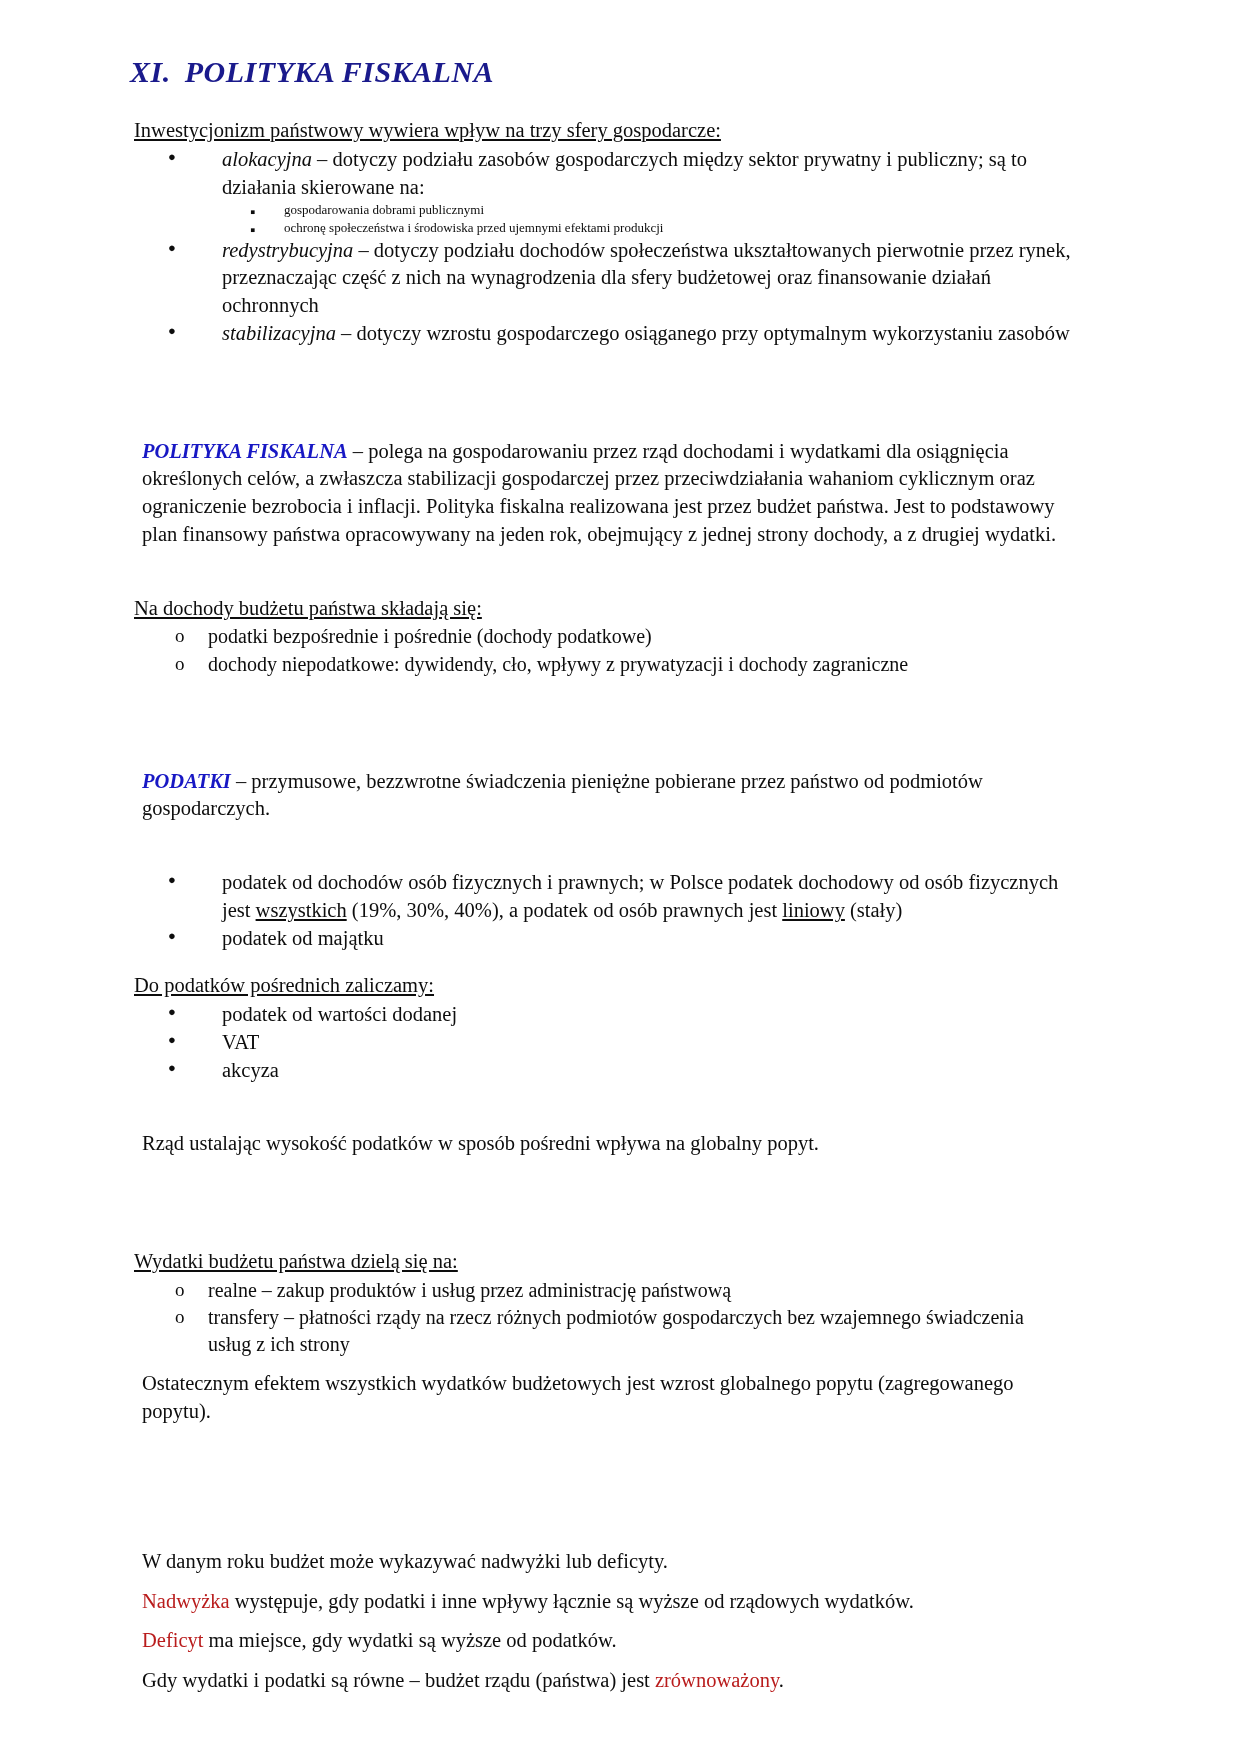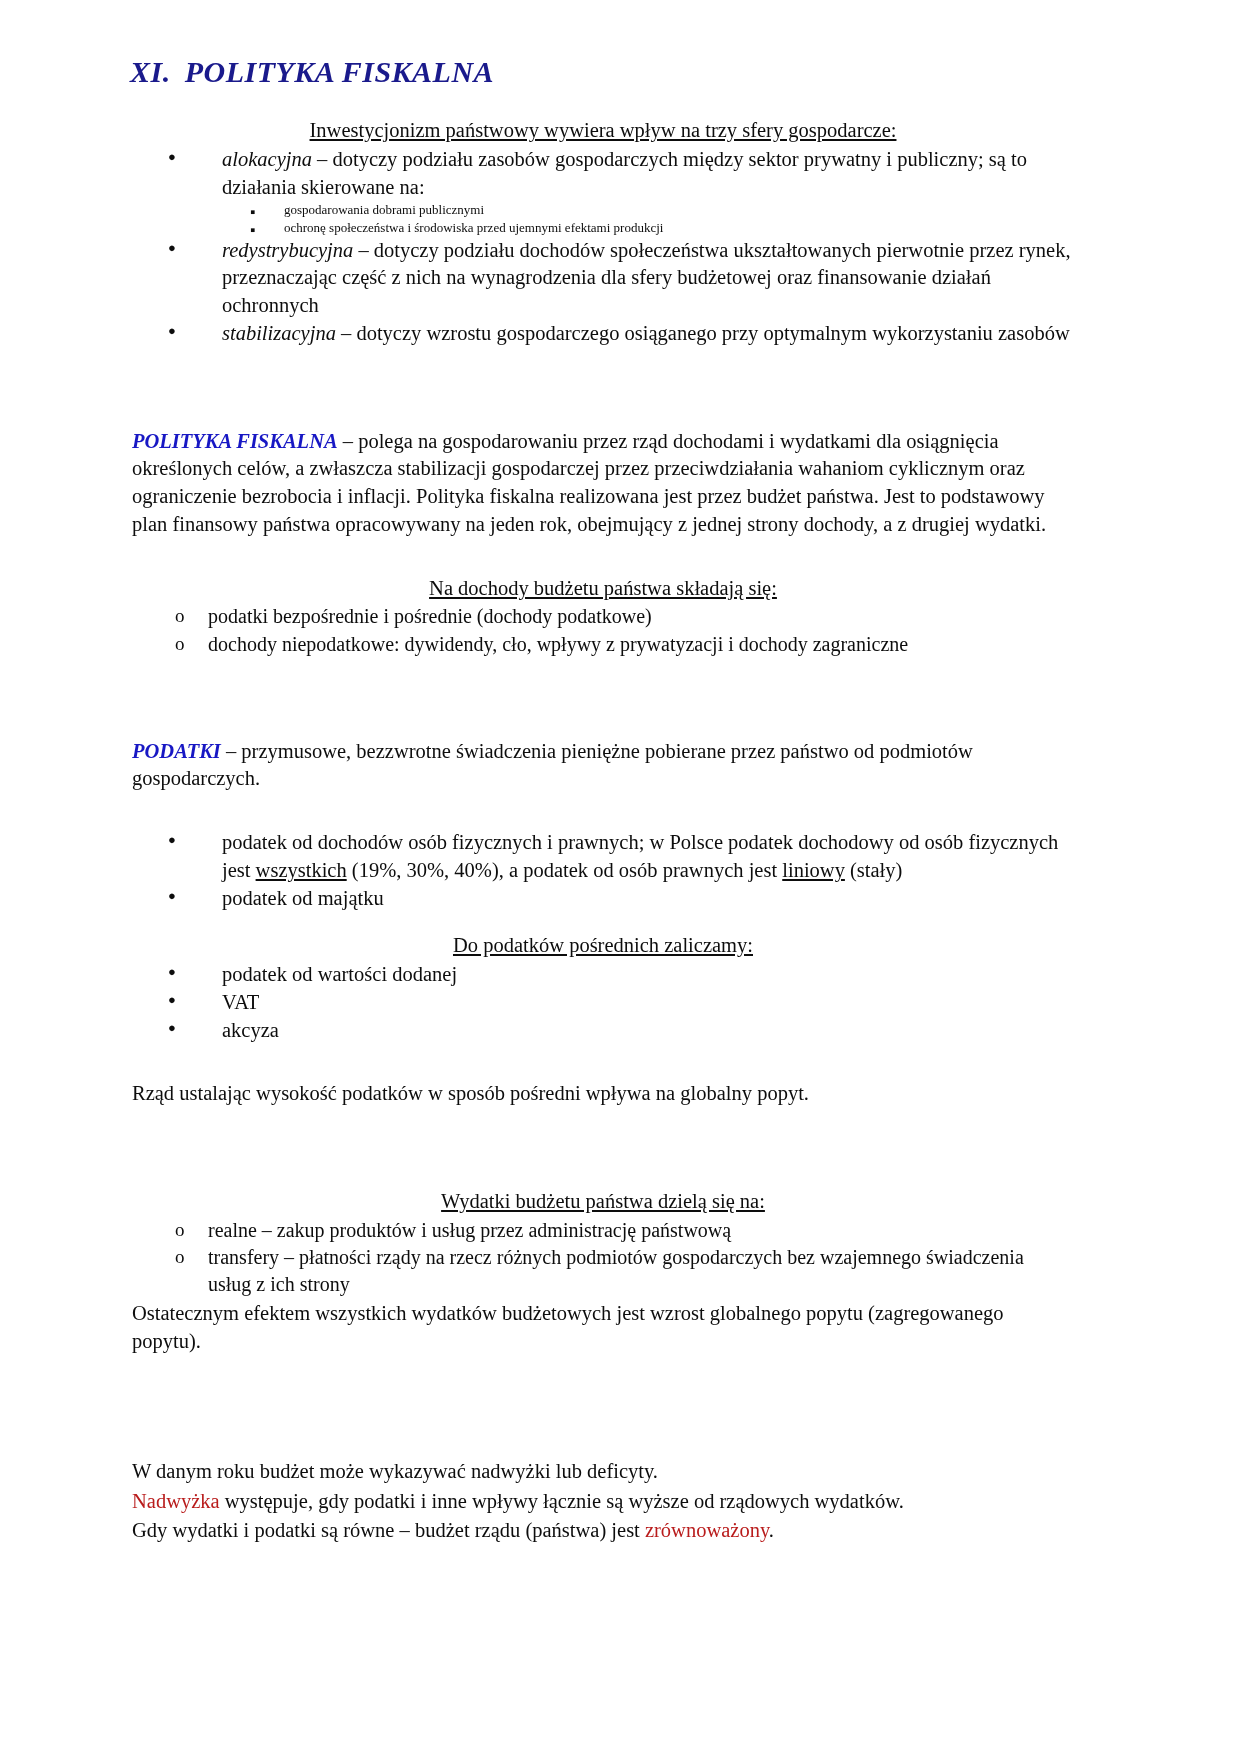--- a/index.html
+++ b/index.html
@@ -47,21 +47,20 @@
     line-height: 1.355;
     margin: 0;
   }
 
   .lead-underline {
     text-decoration: underline;
     display: inline;
   }
   .heading-line {
     margin: 0 0 1px 4px;
-    text-align: center;
   }
 
   ul, ol {
     margin: 0;
     padding: 0;
     list-style: none;
   }
 
   
   .lvl1 > li {
@@ -125,21 +124,21 @@
   }
   .blue-bold {
     color: #b91c1c;
     font-weight: normal;
   }
   .u { text-decoration: underline; }
   .gap-s  { height: 20px; }
   .gap-m  { height: 34px; }
   .gap-xxl{ height: 78px; }
 
-  .para { margin: 2px; }
+  .para { margin: 12px; }
 </style>
 </head>
 <body>
 
 <div class="page">
   <div class="content">
 
     <h1 class="doc-title">
       <span class="numeral">XI.</span><span>POLITYKA FISKALNA</span>
     </h1>
@@ -209,16 +208,17 @@
       <li>realne – zakup produktów i usług przez administrację państwową</li>
       <li>transfery – płatności rządy na rzecz różnych podmiotów gospodarczych bez wzajemnego świadczenia usług z ich strony</li>
     </ul>
     <p class="para">Ostatecznym efektem wszystkich wydatków budżetowych jest wzrost globalnego popytu (zagregowanego popytu).</p>
 
     <div class="gap-xxl"></div>
     <div class="gap-s"></div>
 
     <p class="para">W danym roku budżet może wykazywać nadwyżki lub deficyty.</p>
     <p class="para"><span class="blue-bold">Nadwyżka</span><span> występuje, gdy podatki i inne wpływy łącznie są wyższe od rządowych wydatków.</span></p>
+    <p class="para"><span class="blue-bold">Deficyt</span><span> ma miejsce, gdy wydatki są wyższe od podatków.</span></p>
     <p class="para"><span>Gdy wydatki i podatki są równe – budżet rządu (państwa) jest </span><span class="blue-bold">zrównoważony</span><span>.</span></p>
 
   </div>
 </div>
 
 </body></html>

